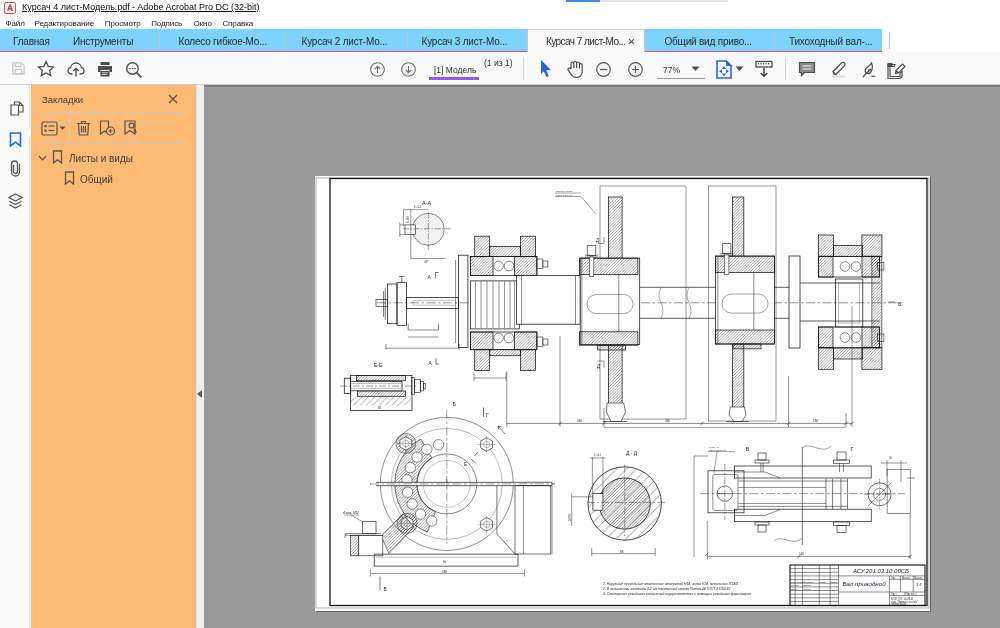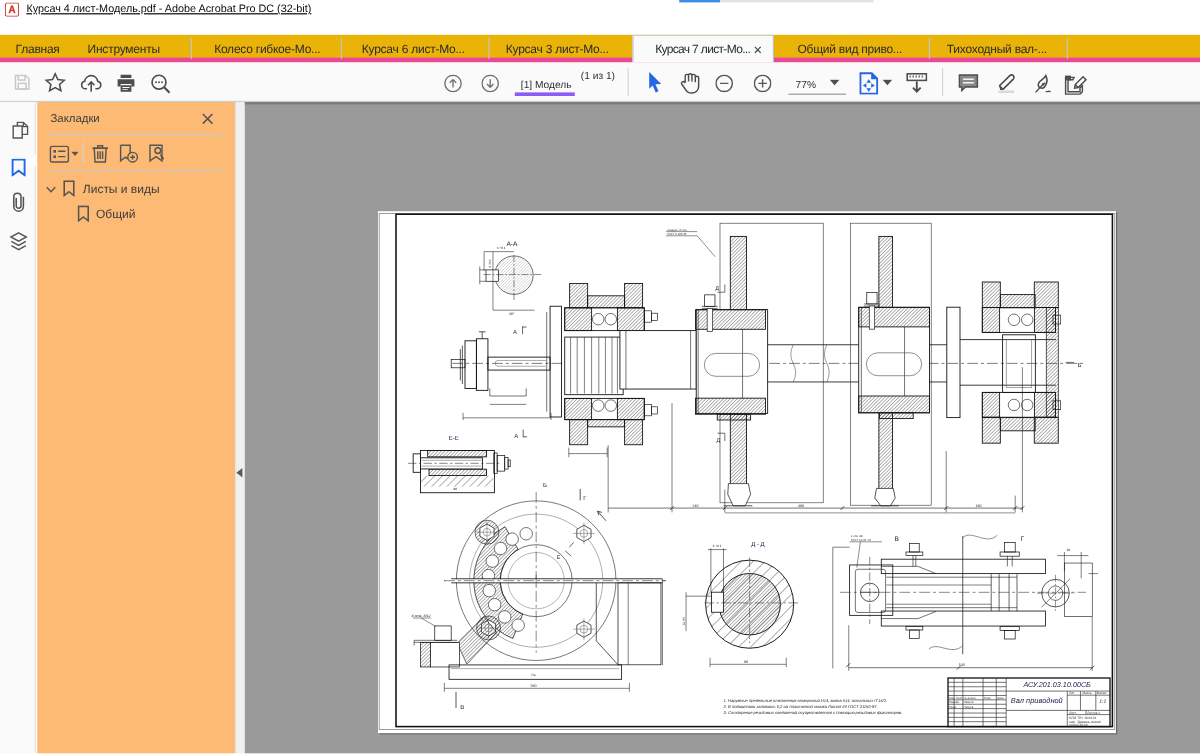--- a/index.html
+++ b/index.html
@@ -12,21 +12,21 @@
 #titlebar { left:0; top:0; width:1000px; height:15px; background:#ffffff; }
 #titletext { left:22px; top:2px; font-size:9px; color:#0a0a0a; letter-spacing:0;text-decoration:underline; }
 #blueline { left:566px; top:0px; width:34px; height:2px; background:#3d8fe4; }
 #greyline { left:600px; top:0px; width:128px; height:2px; background:#e3e3e3; }
 
 
 #menubar { left:0; top:15px; width:1000px; height:14px; background:#ffffff; font-size:8px; color:#1b1b1b; }
 #menubar span { position:absolute; top:4px; letter-spacing:-0.1px; }
 
 
-#tabbar { left:0; top:29px; width:1000px; height:23px; background:#eab308; font-size:10px; letter-spacing:-0.2px; color:#2b2b2b; border-bottom:4px solid #ec4899; }
+#tabbar { left:0; top:29px; width:882px; height:23px; background:#7dd3fc; font-size:10px; letter-spacing:-0.2px; color:#2b2b2b; border-bottom:1px solid #ec4899; }
 .tabsep { position:absolute; top:3px; width:1px; height:17px; background:#c3c3c3; }
 .tablabel { position:absolute; top:7px; white-space:nowrap; }
 #activetab { position:absolute; left:526.5px; top:0px; width:118.5px; height:23px; background:#fafafa; border-left:1px solid #c3c3c3; border-right:1px solid #c3c3c3; border-top:1px solid #cccccc; }
 
 
 #toolbar { left:0; top:52px; width:1000px; height:33px; background:#fafafa; border-bottom:1px solid #d0d0d0; }
 #toolbar svg { position:absolute; }
 .tsep { position:absolute; top:5px; width:1px; height:23px; background:#d6d6d6; }
 .ttext { position:absolute; font-size:8.5px; color:#2f2f2f; white-space:nowrap; }
 
@@ -44,32 +44,40 @@
 
   <div class="abs" id="titlebar"></div>
   <svg class="abs" style="left:4px;top:2px" width="12" height="12" viewBox="0 0 12 12">
     <rect x="0.5" y="0.5" width="11" height="11" rx="1.5" fill="#fff" stroke="#cf3f39" stroke-width="0.9"></rect>
     <path d="M3 9 L5.2 2.6 L6.8 2.6 L9 9 L7.5 9 L7 7.4 L5 7.4 L4.5 9 Z M5.4 6.1 L6.6 6.1 L6 4.2 Z" fill="#d23b2e"></path>
   </svg>
   <div class="abs" id="titletext">Курсач 4 лист-Модель.pdf - Adobe Acrobat Pro DC (32-bit)</div>
   <div class="abs" id="blueline"></div>
   <div class="abs" id="greyline"></div>
 
+  <div class="abs" id="menubar">
+    <span style="left:5.5px">Файл</span>
+    <span style="left:34.5px">Редактирование</span>
+    <span style="left:104.8px">Просмотр</span>
+    <span style="left:151.2px">Подпись</span>
+    <span style="left:193.6px">Окно</span>
+    <span style="left:222.4px">Справка</span>
+  </div>
 
   <div class="abs" id="tabbar">
     <div id="activetab"></div>
     <div class="tabsep" style="left:159px"></div>
     <div class="tabsep" style="left:283.5px"></div>
     <div class="tabsep" style="left:406.5px"></div>
     <div class="tabsep" style="left:774px"></div>
     <div class="tabsep" style="left:889px"></div>
     <div class="tablabel" style="left:13px">Главная</div>
     <div class="tablabel" style="left:73px">Инструменты</div>
     <div class="tablabel" style="left:178.5px">Колесо гибкое-Мо...</div>
-    <div class="tablabel" style="left:301.5px">Курсач 6 лист-Мо...</div>
+    <div class="tablabel" style="left:301.5px">Курсач 2 лист-Мо...</div>
     <div class="tablabel" style="left:421.5px">Курсач 3 лист-Мо...</div>
     <div class="tablabel" style="left:546px;letter-spacing:-0.55px">Курсач 7 лист-Мо...</div>
     <div class="tablabel" style="left:627.5px;top:6.5px;font-size:9.5px;color:#444">✕</div>
     <div class="tablabel" style="left:664.5px">Общий вид приво...</div>
     <div class="tablabel" style="left:789px">Тихоходный вал-...</div>
   </div>
 
   <div class="abs" id="toolbar">
     <svg style="left:11px;top:9px" width="15" height="15" viewBox="0 0 16 16" fill="none" stroke="#c8c8c8" stroke-width="1.3">
       <path d="M2 2 H11 L14 5 V14 H2 Z"></path>

